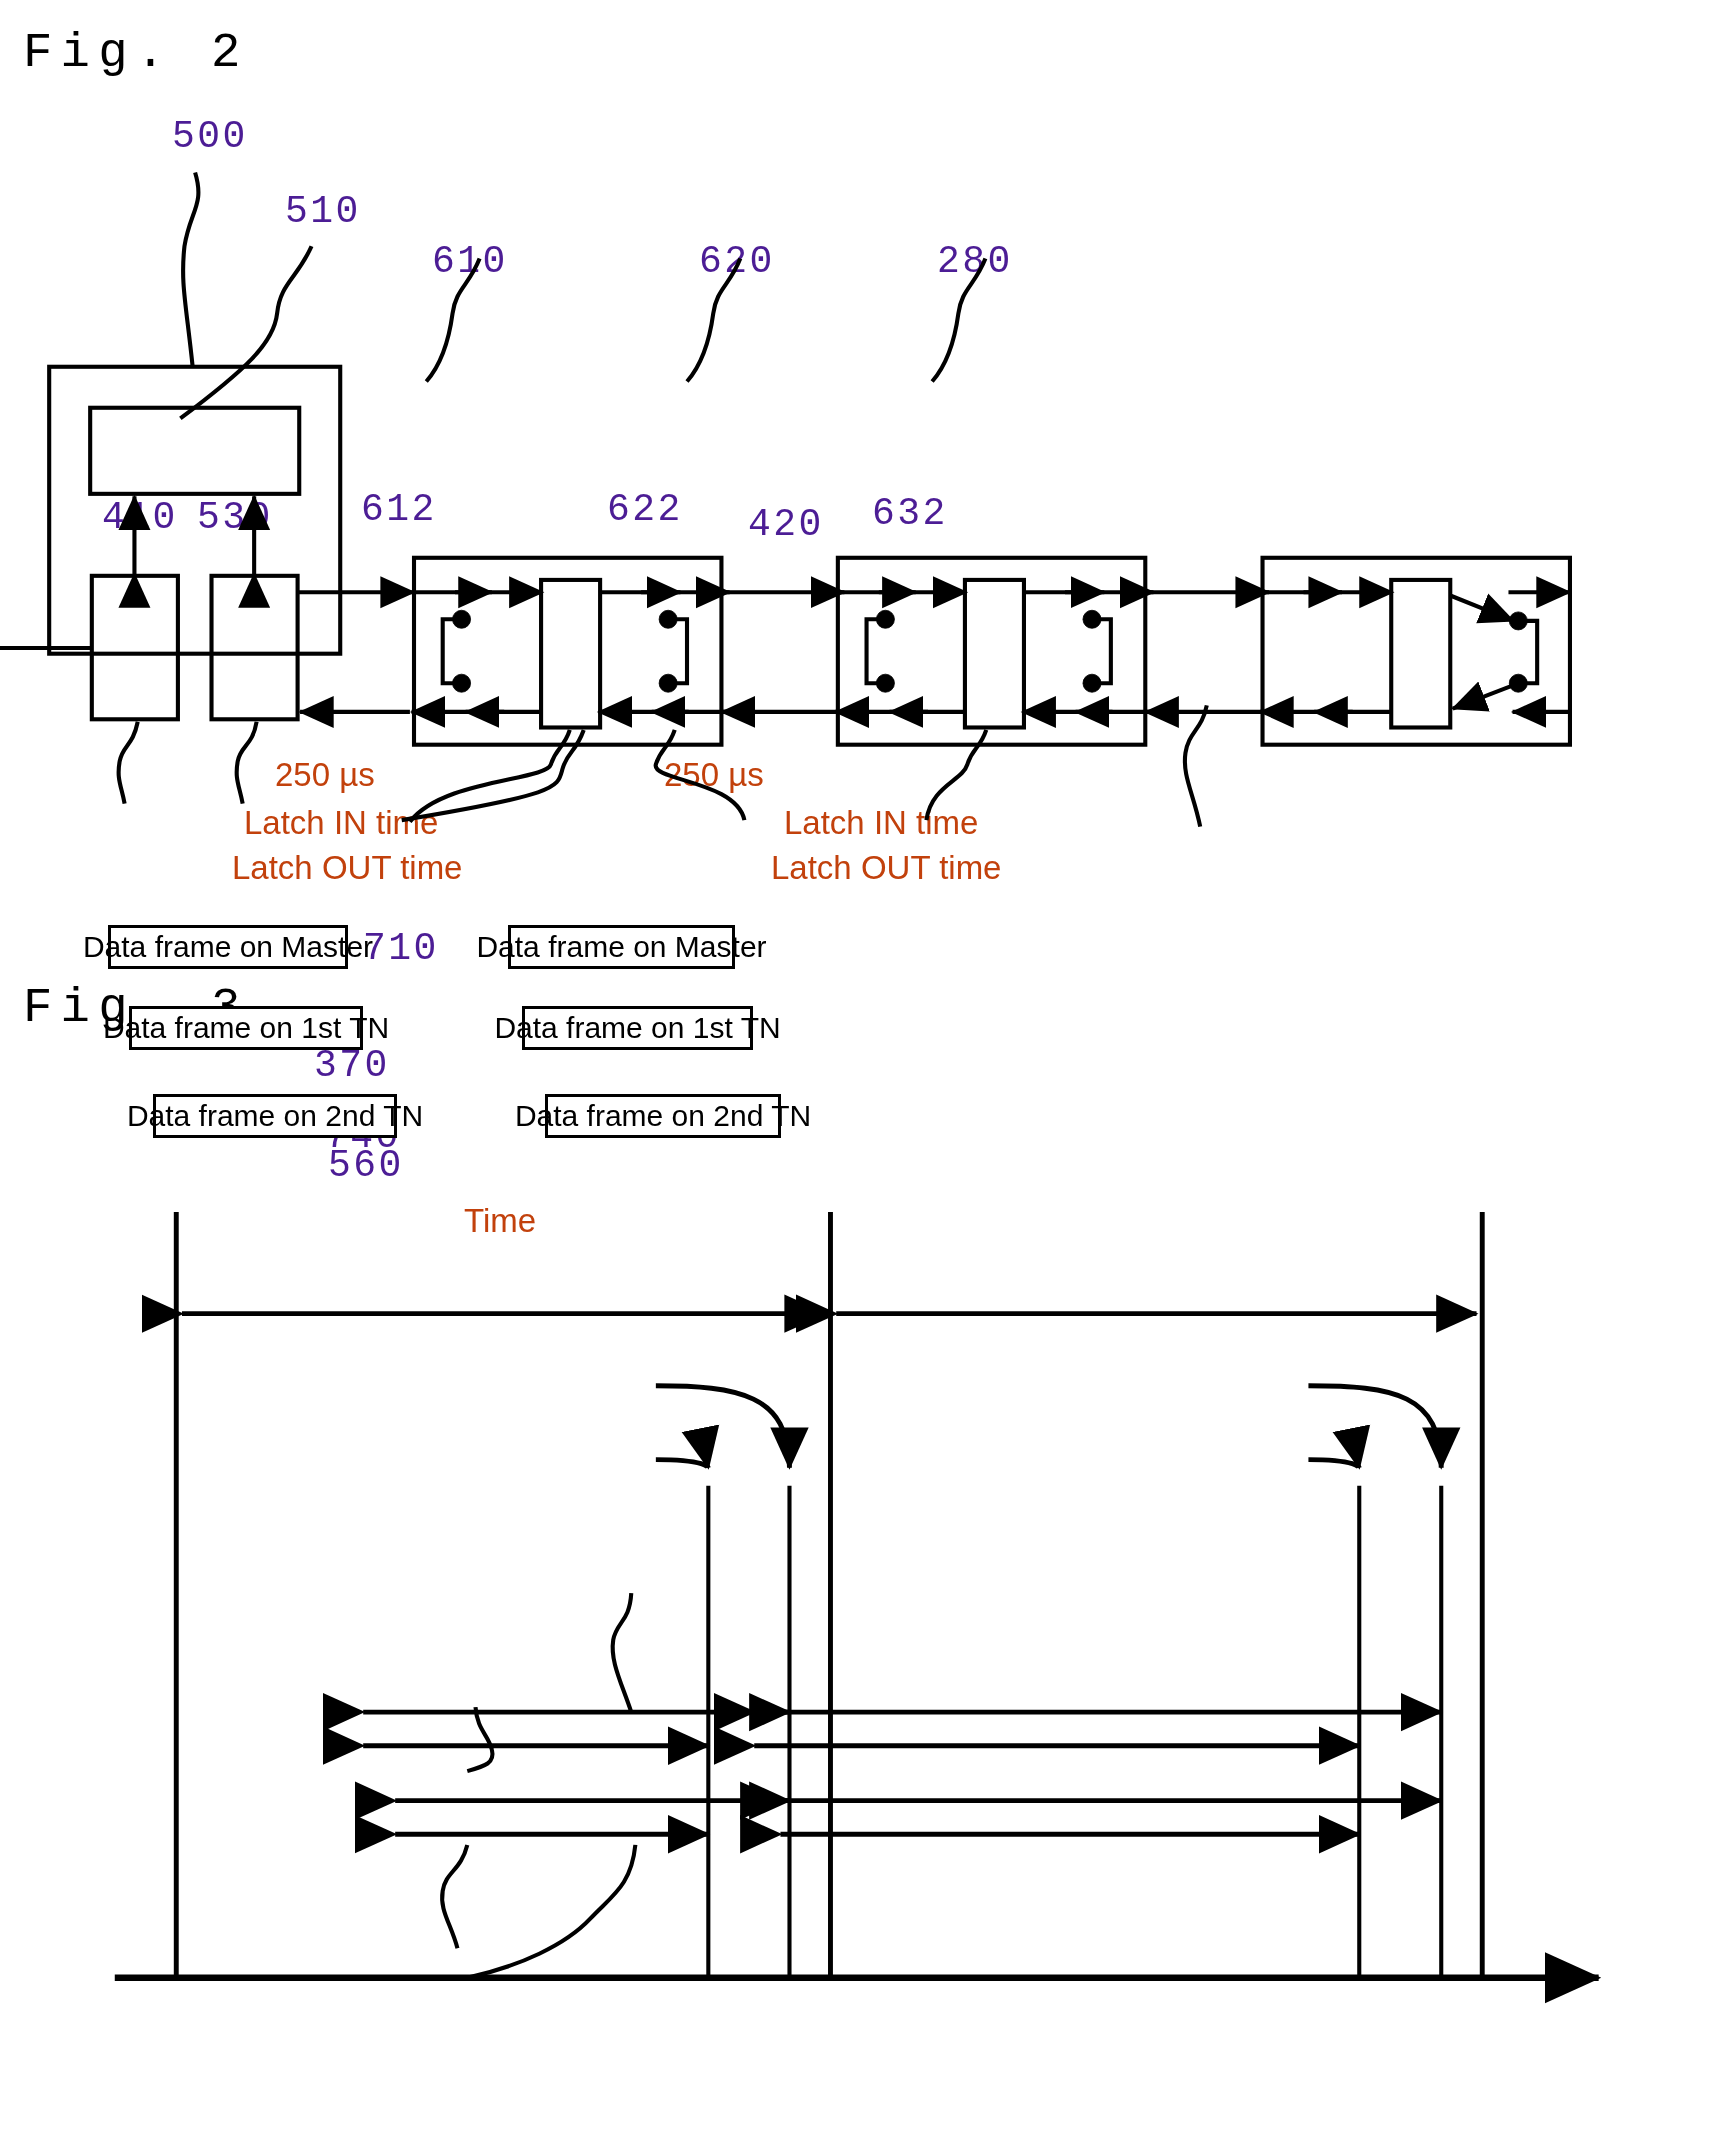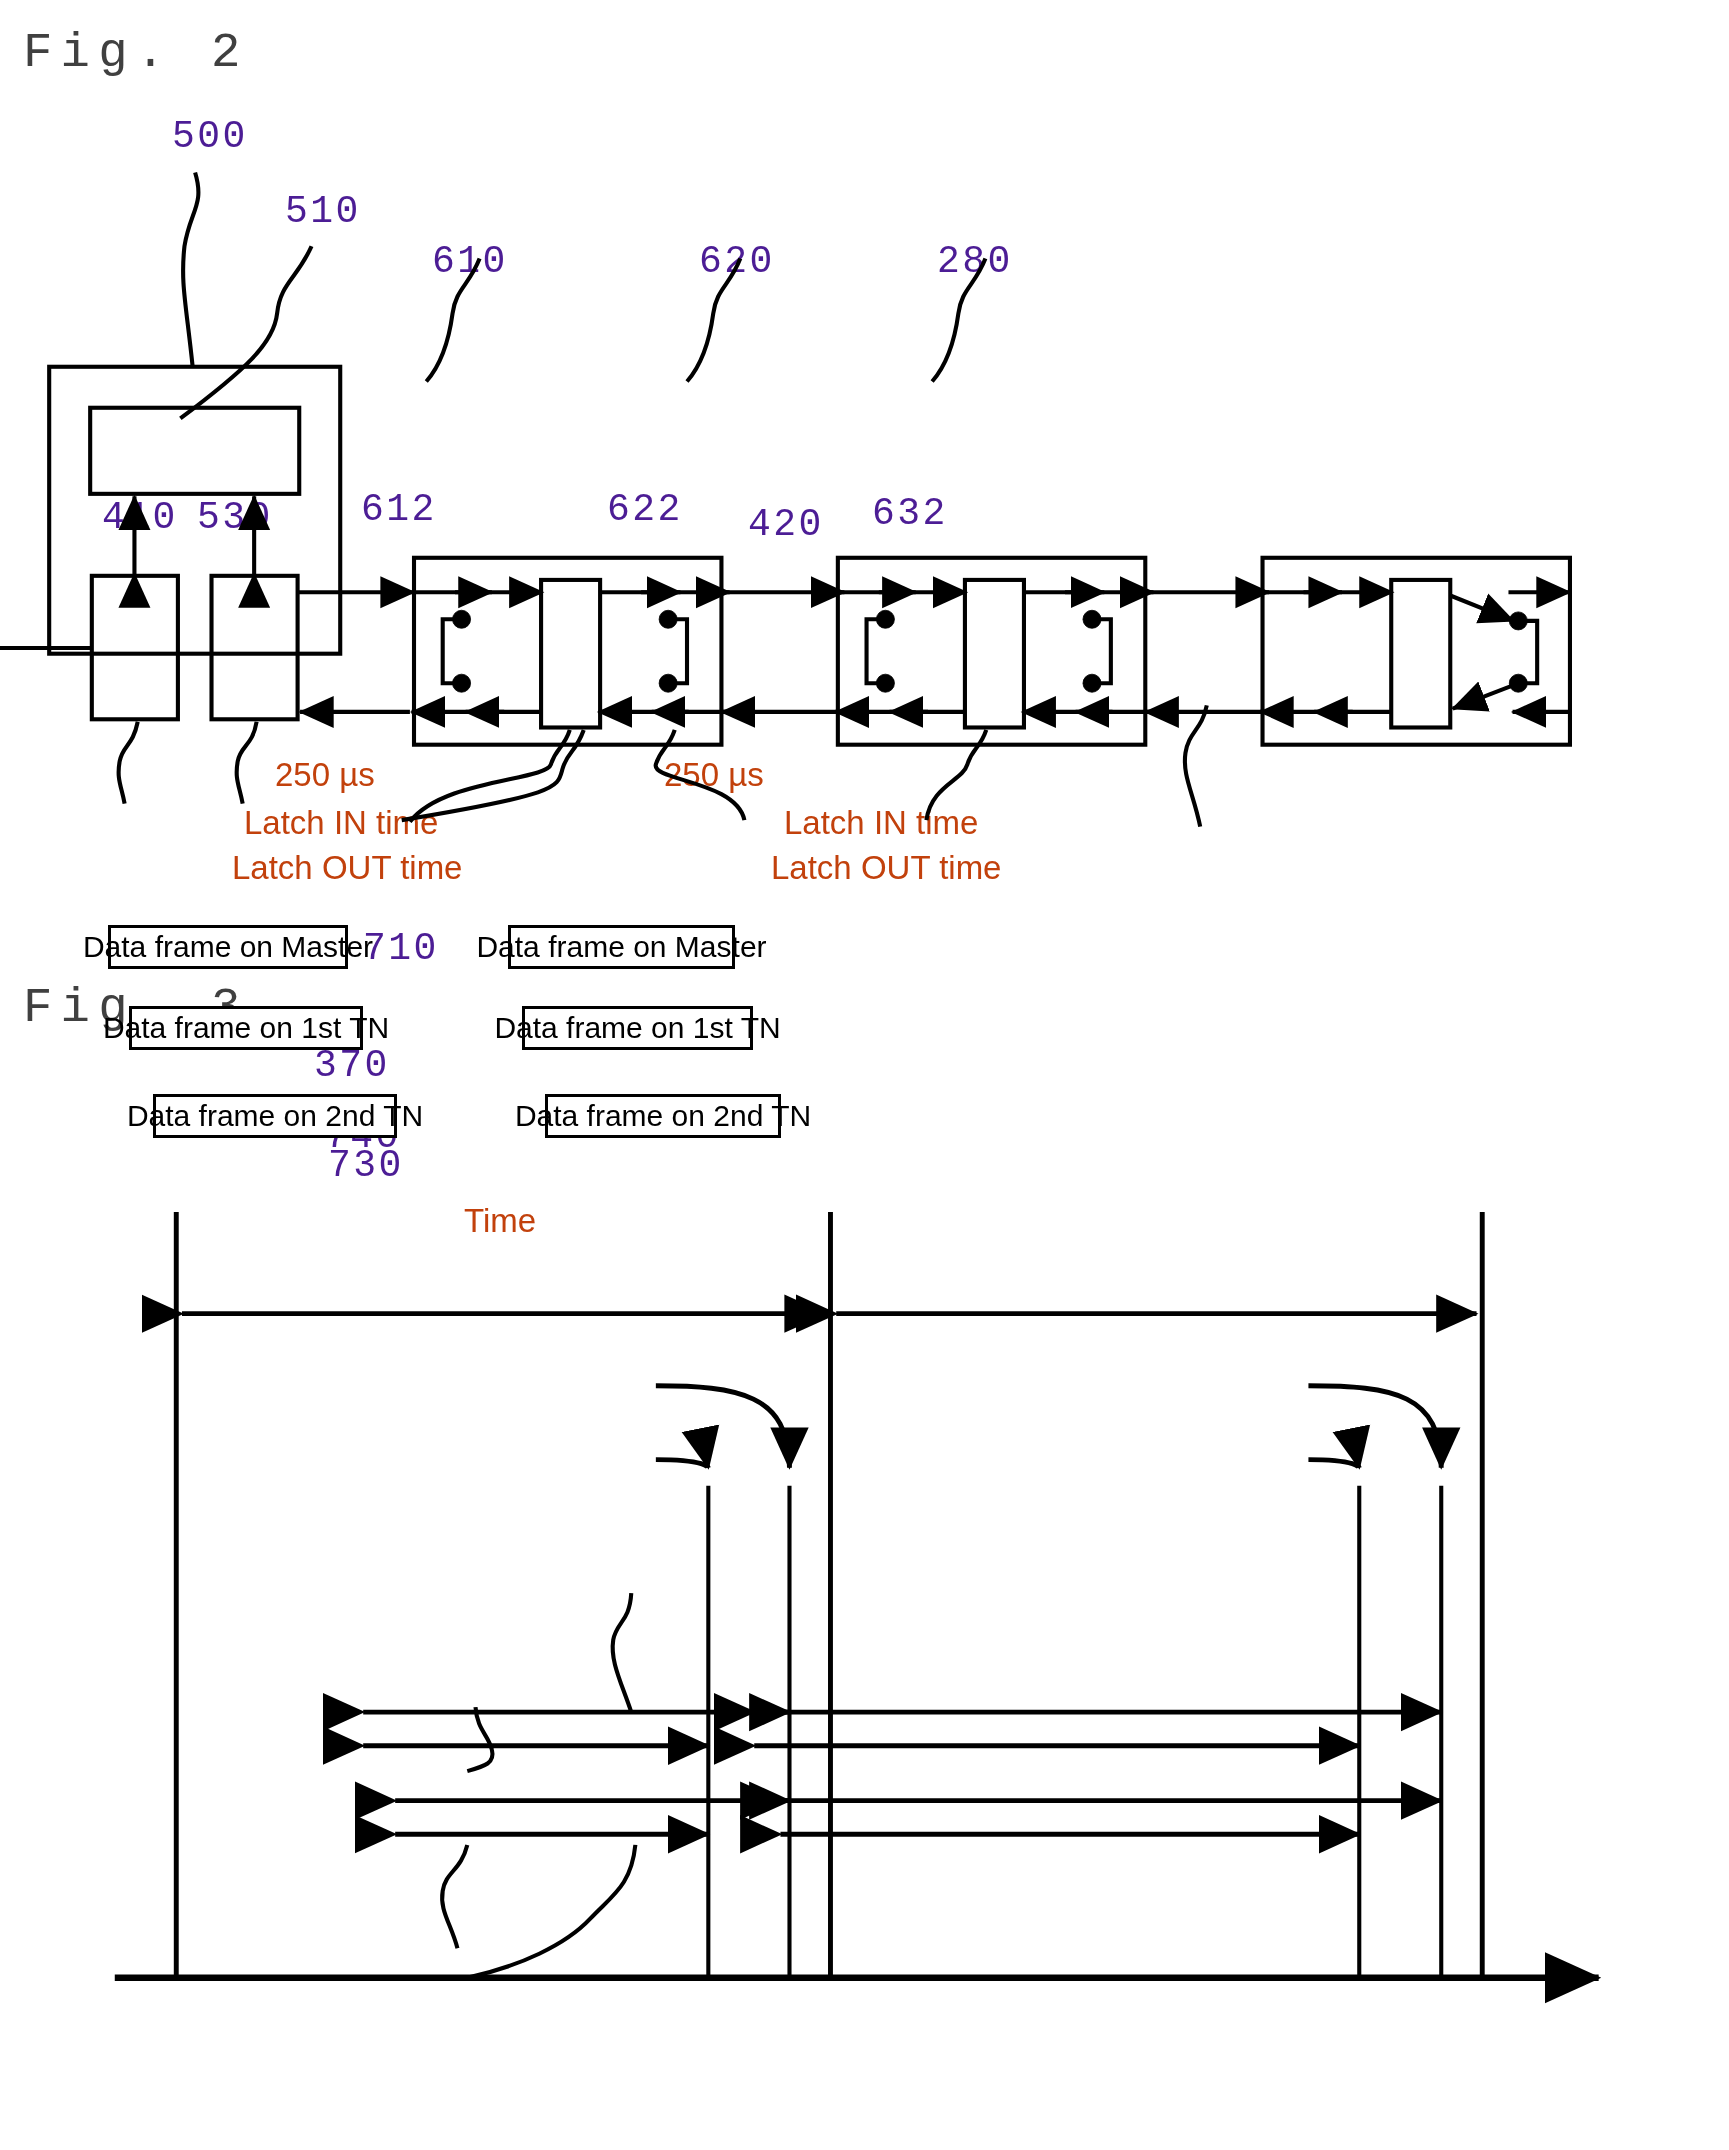--- a/index.html
+++ b/index.html
@@ -1,19 +1,19 @@
 <!DOCTYPE html>
 <html style="font-size:13px"><head>
 <meta charset="utf-8">
 <style>
   html,body{margin:0;padding:0;background:#fff;}
   body{width:1729px;height:2151px;position:relative;
        font-family:"Liberation Sans",sans-serif;color:#000;overflow:hidden;}
   .fig-label{position:absolute;font-family:"Liberation Mono","DejaVu Sans Mono",monospace;
-             font-size:49px;letter-spacing:8.2px;color:#404040;white-space:nowrap;}
+             font-size:49px;letter-spacing:8.2px;color:#000000;white-space:nowrap;}
   .refnum{position:absolute;font-family:"Liberation Mono","DejaVu Sans Mono",monospace;
           font-size:38px;letter-spacing:2.5px;color:#4c1d95;white-space:nowrap;}
   .svglayer{position:absolute;left:0;top:0;width:1729px;height:2151px;pointer-events:none;}
   .txt{position:absolute;font-family:"Liberation Sans",sans-serif;color:#c2410c;white-space:nowrap;}
   .frame-box{position:absolute;border:3.3px solid #000;background:#fff;
              display:flex;align-items:center;justify-content:center;
              font-size:30px;font-family:"Liberation Sans",sans-serif;color:#000;white-space:nowrap;}
 </style>
 </head>
 <body>
@@ -28,21 +28,21 @@
 <div class="refnum" style="left:432px;top:240px;">610</div>
 <div class="refnum" style="left:361px;top:488px;">612</div>
 <div class="refnum" style="left:691px;top:240px;margin-left:8px;">620</div>
 <div class="refnum" style="left:607px;top:488px;">622</div>
 <div class="refnum" style="left:937px;top:240px;">280</div>
 <div class="refnum" style="left:872px;top:492px;">632</div>
 <div class="refnum" style="left:748px;top:503px;">420</div>
 
 <div class="refnum" style="left:363px;top:927px;">710</div>
 <div class="refnum" style="left:314px;top:1044px;">370</div>
-<div class="refnum" style="left:328px;top:1144px;">730</div>
+<div class="refnum" style="left:328px;top:1144px;">560</div>
 <div class="refnum" style="left:325px;top:1115px;">740</div>
 
 <div class="txt" style="left:244px;top:804px;font-size:33px;">Latch IN time</div>
 <div class="txt" style="left:232px;top:849px;font-size:33px;">Latch OUT time</div>
 <div class="txt" style="left:784px;top:804px;font-size:33px;">Latch IN time</div>
 <div class="txt" style="left:771px;top:849px;font-size:33px;">Latch OUT time</div>
 
 <div class="txt" style="left:275px;top:756px;font-size:33px;">250 µs</div>
 <div class="txt" style="left:664px;top:756px;font-size:33px;">250 µs</div>
 <div class="txt" style="left:464px;top:1202px;font-size:33px;">Time</div>

